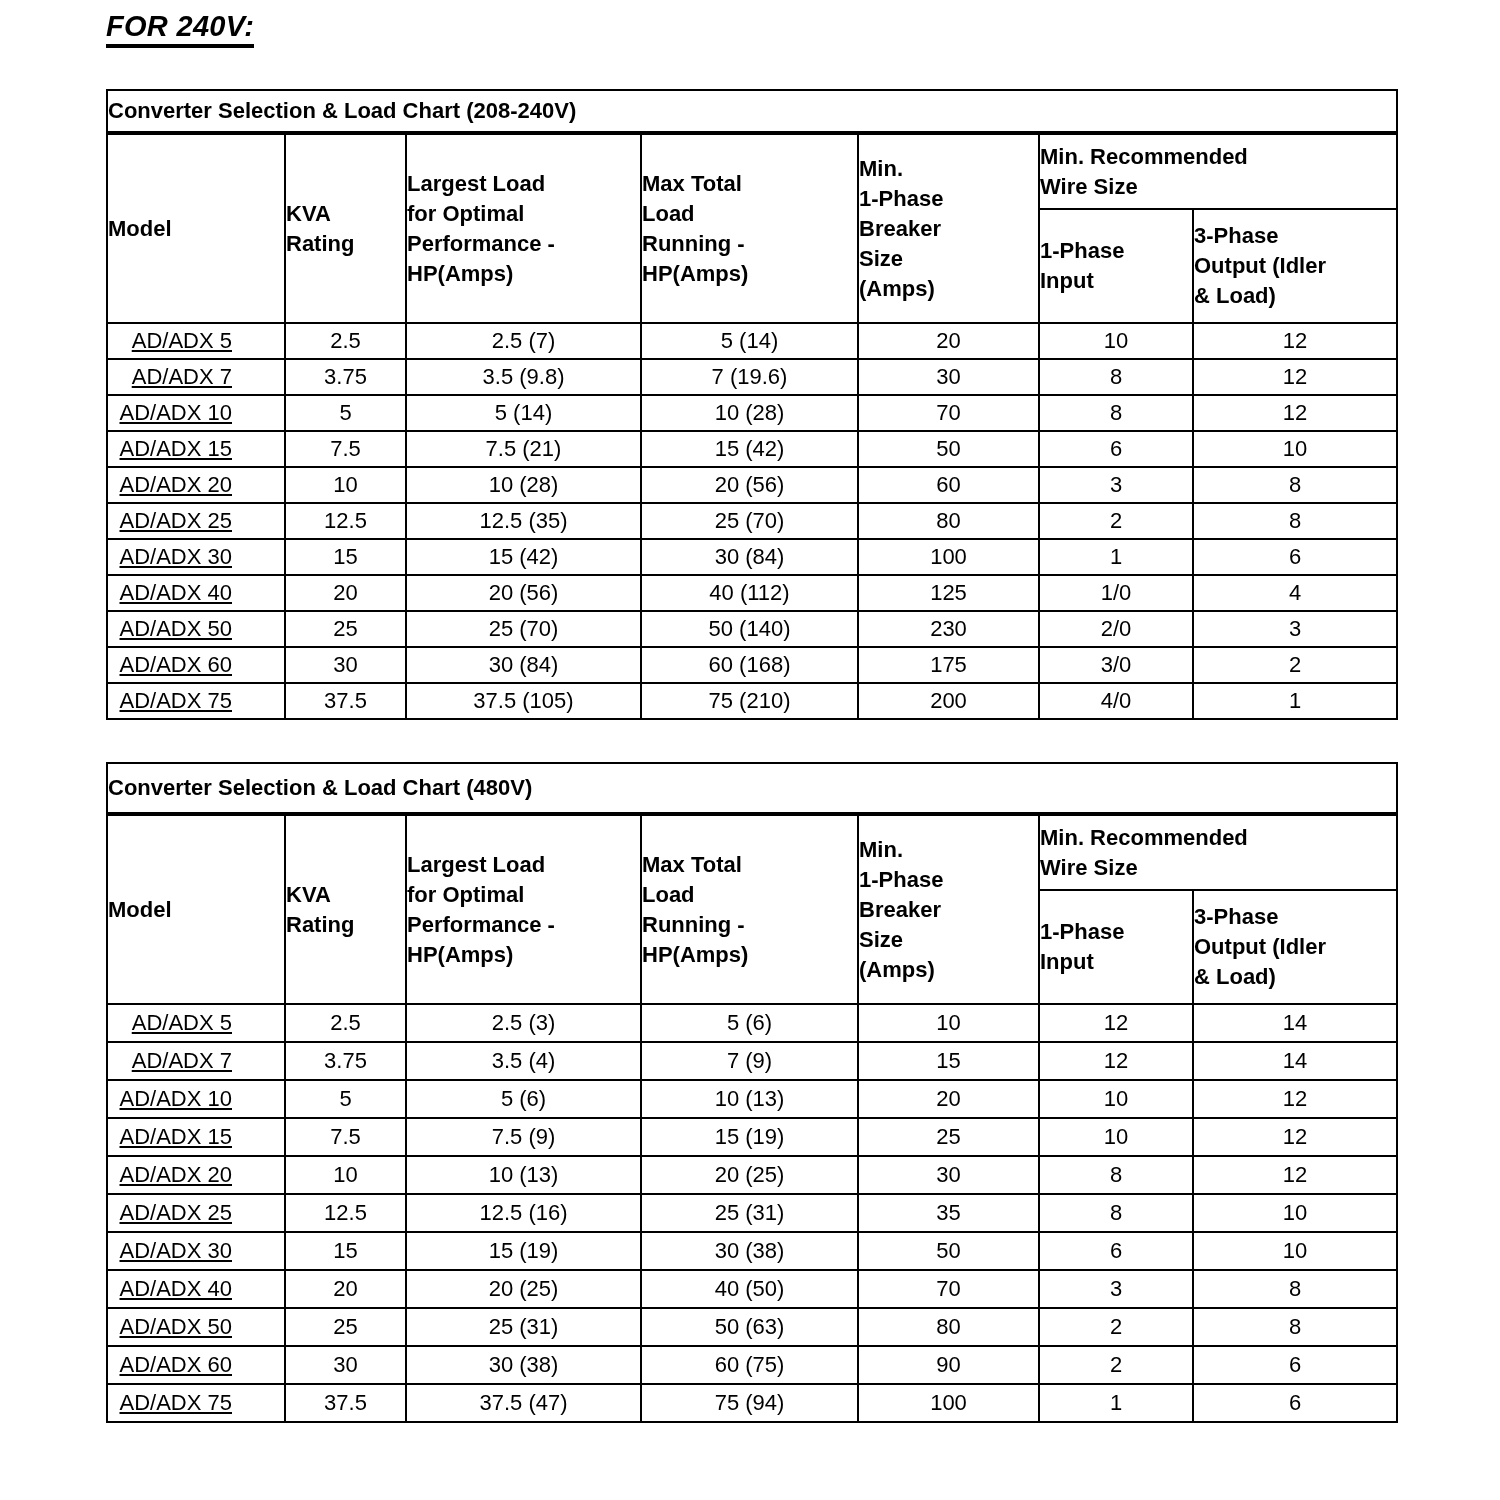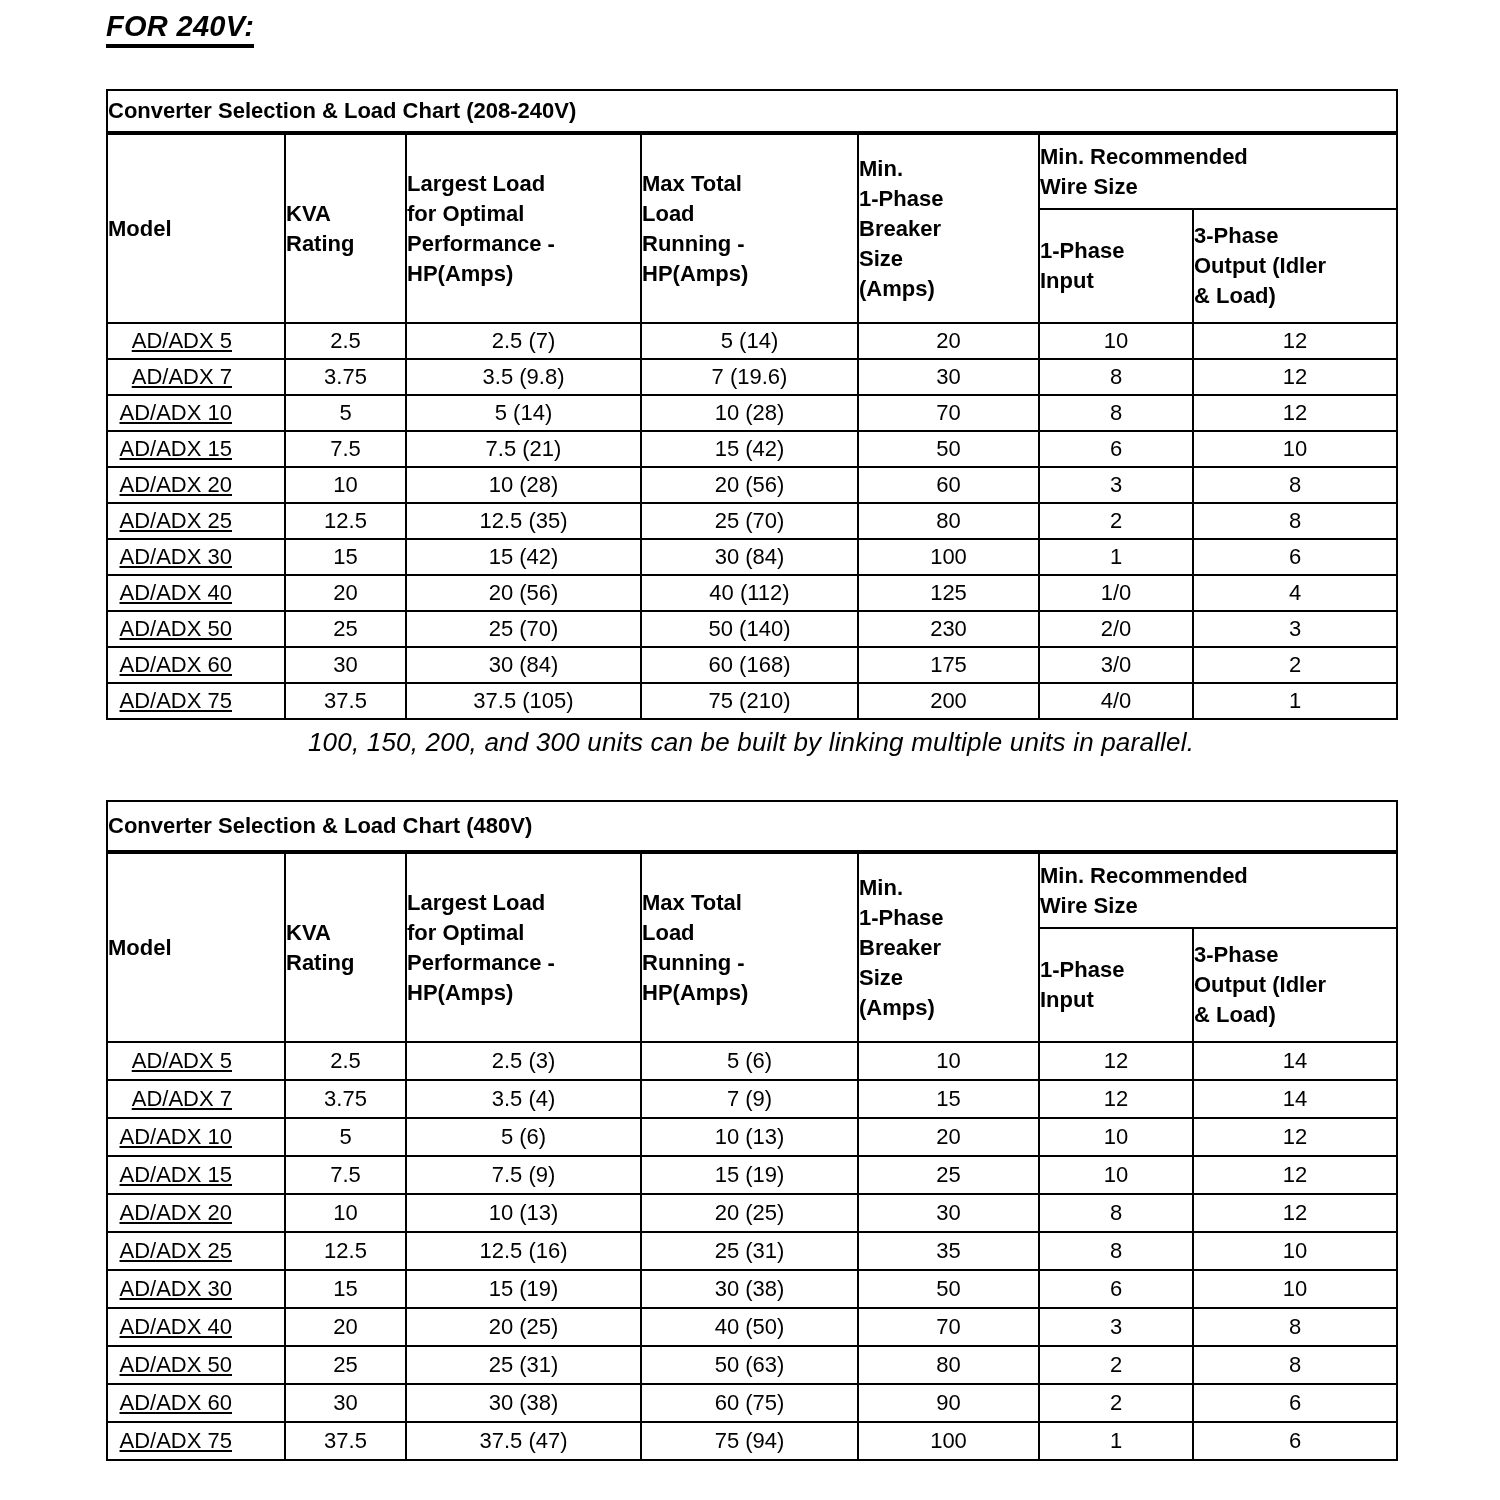--- a/index.html
+++ b/index.html
@@ -226,21 +226,20 @@
           <td>37.5</td>
           <td>37.5 (105)</td>
           <td>75 (210)</td>
           <td>200</td>
           <td>4/0</td>
           <td>1</td>
         </tr>
       </tbody>
   </table>
 
-  <div class="footnote">100, 150, 200, and 300 units can be built by linking multiple units in parallel.</div>
 
 
   <table class="load-table table-480">
     <colgroup>
       <col style="width:178px">
         <col style="width:121px">
         <col style="width:235px">
       <col style="width:217px">
         <col style="width:181px">
         <col style="width:154px">

